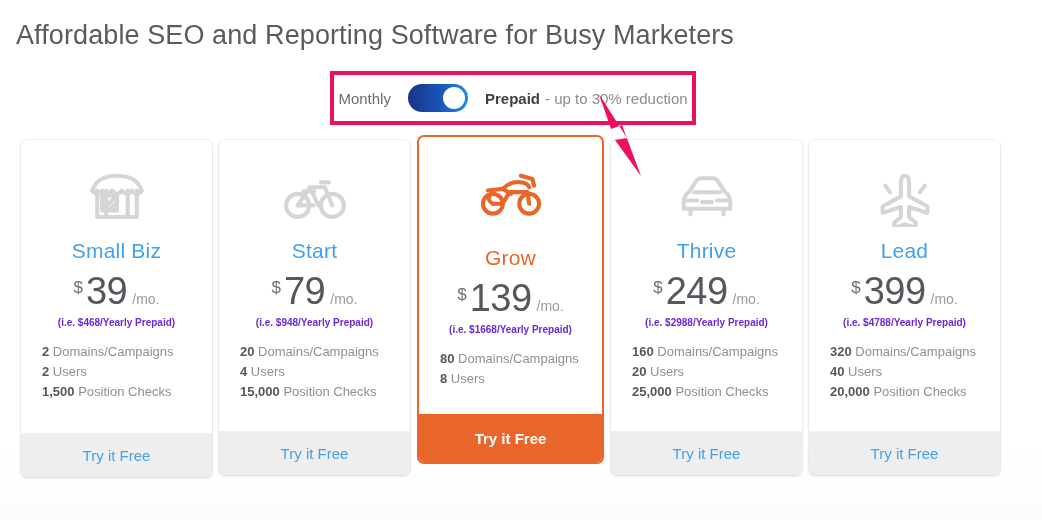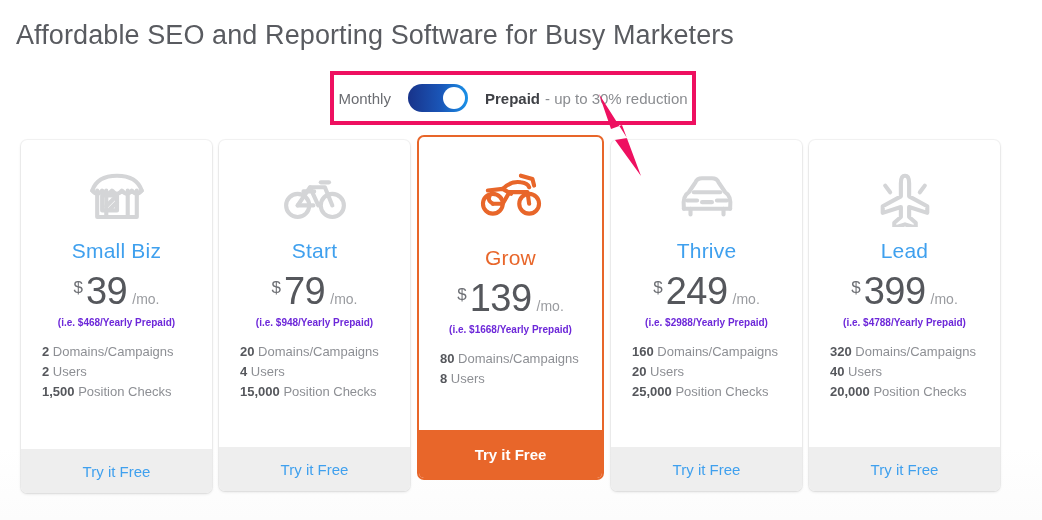--- a/index.html
+++ b/index.html
@@ -121,21 +121,20 @@
   .card {
     position: relative;
     width: 191px;
     background: #ffffff;
     border-radius: 6px;
     box-shadow: 0 1px 3px rgba(0,0,0,0.12), 0 0 0 1px rgba(0,0,0,0.04);
     display: flex;
     flex-direction: column;
     align-items: center;
     overflow: hidden;
-    gap: 16px;
   }
 
   .card.featured {
     width: 187px;
     margin-top: -5px;
     border: 2px solid #e8662a;
     border-radius: 7px;
     box-shadow: none;
   }
 

